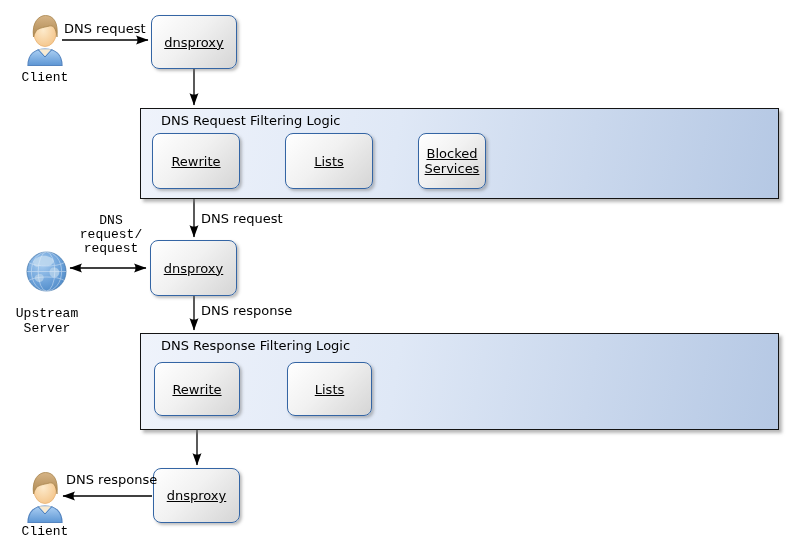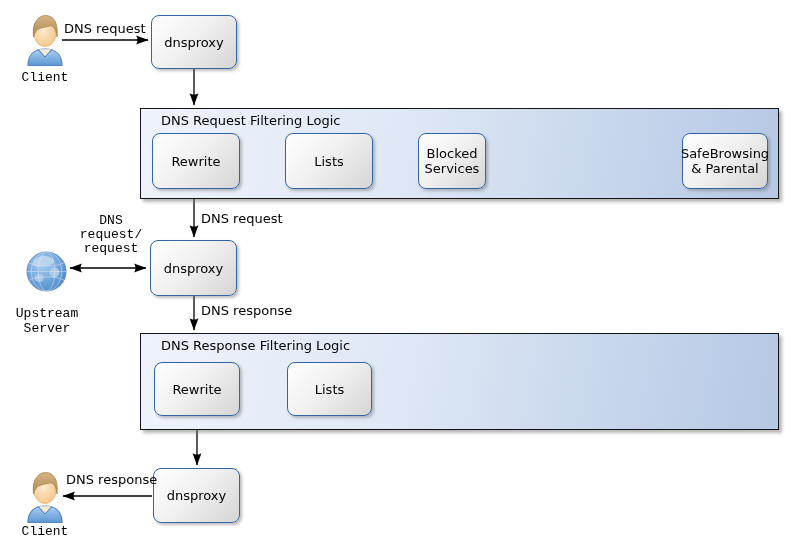--- a/index.html
+++ b/index.html
@@ -12,20 +12,21 @@
 
   
   .node {
     position:absolute;
     display:flex; align-items:center; justify-content:center;
     text-align:center; line-height:15px;
     border:1.5px solid #3465a4; border-radius:8px;
     background:linear-gradient(135deg,#ffffff 0%,#f1f1f1 45%,#d5d5d5 100%);
     box-shadow:2px 2px 3px rgba(110,110,110,.45);
     padding:2px;
+    text-decoration:underline;
   }
 
   
   .group {
     position:absolute;
     border:1.3px solid #141414;
     background:linear-gradient(100deg,#eff3fb 0%,#dfe8f6 40%,#b5c8e4 100%);
     box-shadow:3px 3px 3px rgba(125,125,125,.55);
   }
   .group-title { position:absolute; left:20px; top:4px; white-space:nowrap; }
@@ -137,21 +138,20 @@
   <div class="group" id="group-request">
     <div class="group-title">DNS Request Filtering Logic</div>
   </div>
   <div class="group" id="group-response">
     <div class="group-title">DNS Response Filtering Logic</div>
   </div>
 
   <div class="node" id="step-rewrite1">Rewrite</div>
   <div class="node" id="step-lists1">Lists</div>
   <div class="node" id="step-blocked">Blocked Services</div>
-  <div class="node" id="step-safebrowsing">SafeBrowsing &amp; Parental</div>
   <div class="node" id="step-rewrite2">Rewrite</div>
   <div class="node" id="step-lists2">Lists</div>
 
   <div class="node" id="dnsproxy1">dnsproxy</div>
   <div class="node" id="dnsproxy2">dnsproxy</div>
   <div class="node" id="dnsproxy3">dnsproxy</div>
 
   <svg class="icon" id="icon-client1" viewBox="0 0 38 52">
       <use href="#person"></use>
     </svg>

